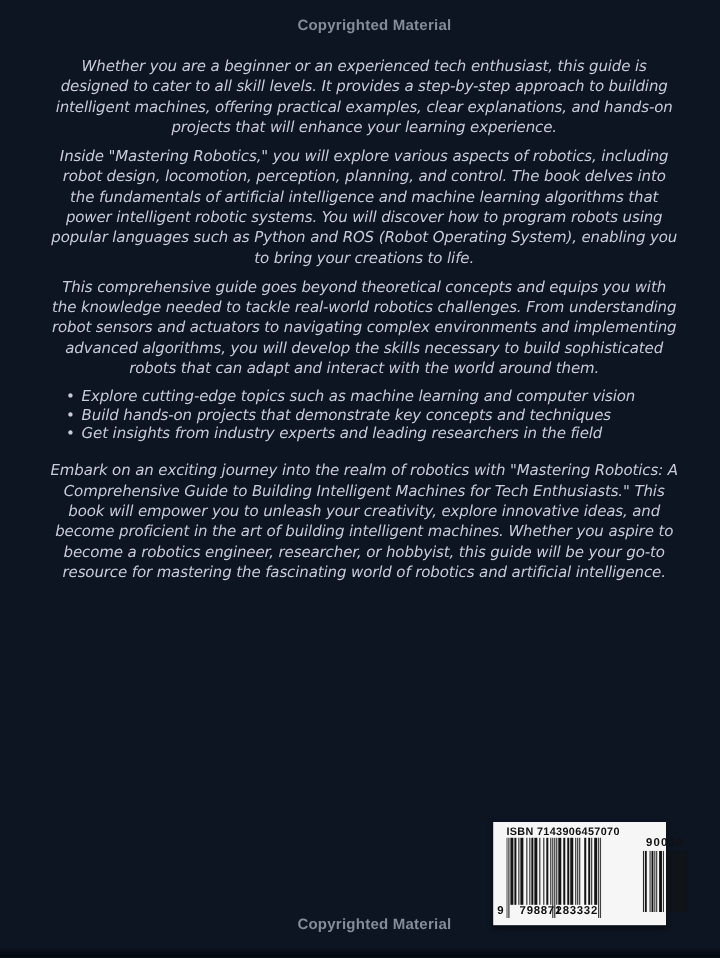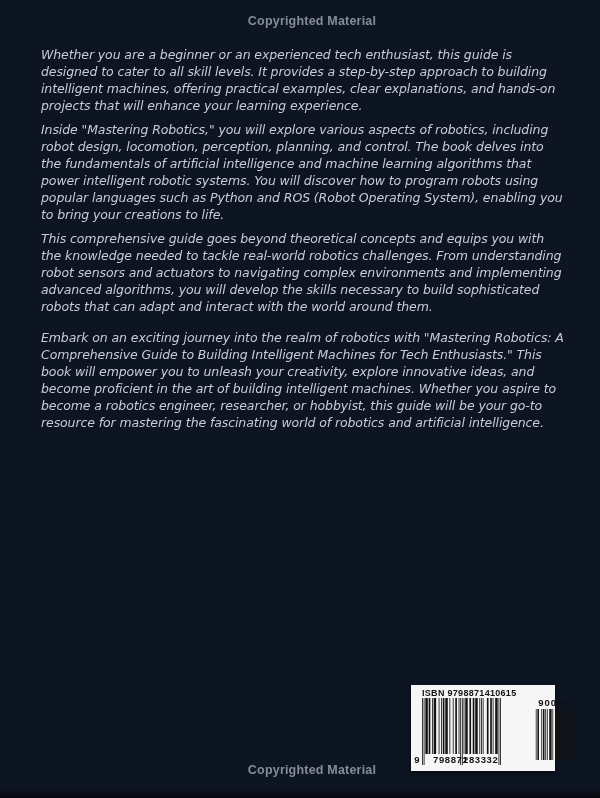--- a/index.html
+++ b/index.html
@@ -13,21 +13,21 @@
     font-family:"Liberation Sans",sans-serif;font-weight:700;font-size:12.5px;line-height:14px;
     color:var(--banner_text,#848c99);letter-spacing:.2px;font-style:normal;padding-left:12px;
   }
   .banner-top{top:14px;}
   .banner-bottom{top:763px;}
   .content{
     position:absolute;left:41px;top:46px;width:525px;
     color:var(--body_text,#c8ccd8);
     font-style:italic;font-size:12.5px;line-height:17px;letter-spacing:-.1px;
   }
-  .content p{margin:0 0 7px 0;}
+  .content p{margin:0 0 7px 0;text-align:center;}
   .content p.kf{margin-bottom:0;}
   .content ul{list-style:none;margin:6px 0 14px 0;padding:0;}
   .content li{position:relative;padding-left:27px;line-height:15.5px;white-space:nowrap;}
   .content li::before{content:"\2022";position:absolute;left:14px;top:0;font-style:normal;}
   
   .barcode-box{
     position:absolute;left:411px;top:685px;width:144px;height:86px;
     background:var(--barcode_bg,#f6f6f6);
     font-style:normal;box-shadow:0 2px 4px rgba(0,0,0,.5);
   }
@@ -64,26 +64,29 @@
 
 <div class="page">
 
   <div class="banner banner-top">Copyrighted Material</div>
 
   <div class="content">
     <p>Whether you are a beginner or an experienced tech enthusiast, this guide is designed to cater to all skill levels. It provides a step-by-step approach to building intelligent machines, offering practical examples, clear explanations, and hands-on projects that will enhance your learning experience.</p>
     <p>Inside "Mastering Robotics," you will explore various aspects of robotics, including robot design, locomotion, perception, planning, and control. The book delves into the fundamentals of artificial intelligence and machine learning algorithms that power intelligent robotic systems. You will discover how to program robots using popular languages such as Python and ROS (Robot Operating System), enabling you to bring your creations to life.</p>
     <p>This comprehensive guide goes beyond theoretical concepts and equips you with the knowledge needed to tackle real-world robotics challenges. From understanding robot sensors and actuators to navigating complex environments and implementing advanced algorithms, you will develop the skills necessary to build sophisticated robots that can adapt and interact with the world around them.</p>
     <ul>
+      <li>Explore cutting-edge topics such as machine learning and computer vision</li>
+      <li>Build hands-on projects that demonstrate key concepts and techniques</li>
+      <li>Get insights from industry experts and leading researchers in the field</li>
     </ul>
     <p>Embark on an exciting journey into the realm of robotics with "Mastering Robotics: A Comprehensive Guide to Building Intelligent Machines for Tech Enthusiasts." This book will empower you to unleash your creativity, explore innovative ideas, and become proficient in the art of building intelligent machines. Whether you aspire to become a robotics engineer, researcher, or hobbyist, this guide will be your go-to resource for mastering the fascinating world of robotics and artificial intelligence.</p>
   </div>
 
   <div class="barcode-box">
-    <div class="isbn-label">ISBN 9798871410615</div>
+    <div class="isbn-label">ISBN 7143906457070</div>
     <div class="barcode-main">
       <svg id="ean13-svg" xmlns="http://www.w3.org/2000/svg" viewBox="0 0 95 67" preserveAspectRatio="none">
           <rect x="0" y="0" width="1" height="67"></rect>
           <rect x="2" y="0" width="1" height="67"></rect>
           <rect x="4" y="0" width="3" height="56"></rect>
           <rect x="8" y="0" width="2" height="56"></rect>
           <rect x="12" y="0" width="1" height="56"></rect>
           <rect x="14" y="0" width="3" height="56"></rect>
           <rect x="20" y="0" width="1" height="56"></rect>
           <rect x="23" y="0" width="1" height="56"></rect>

